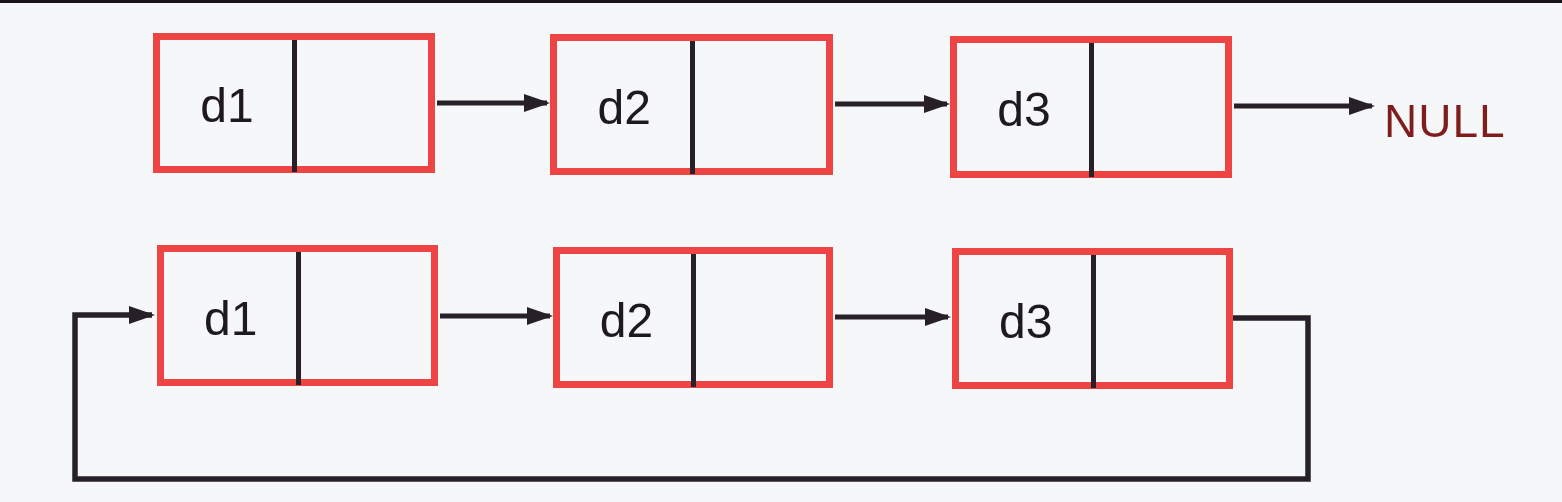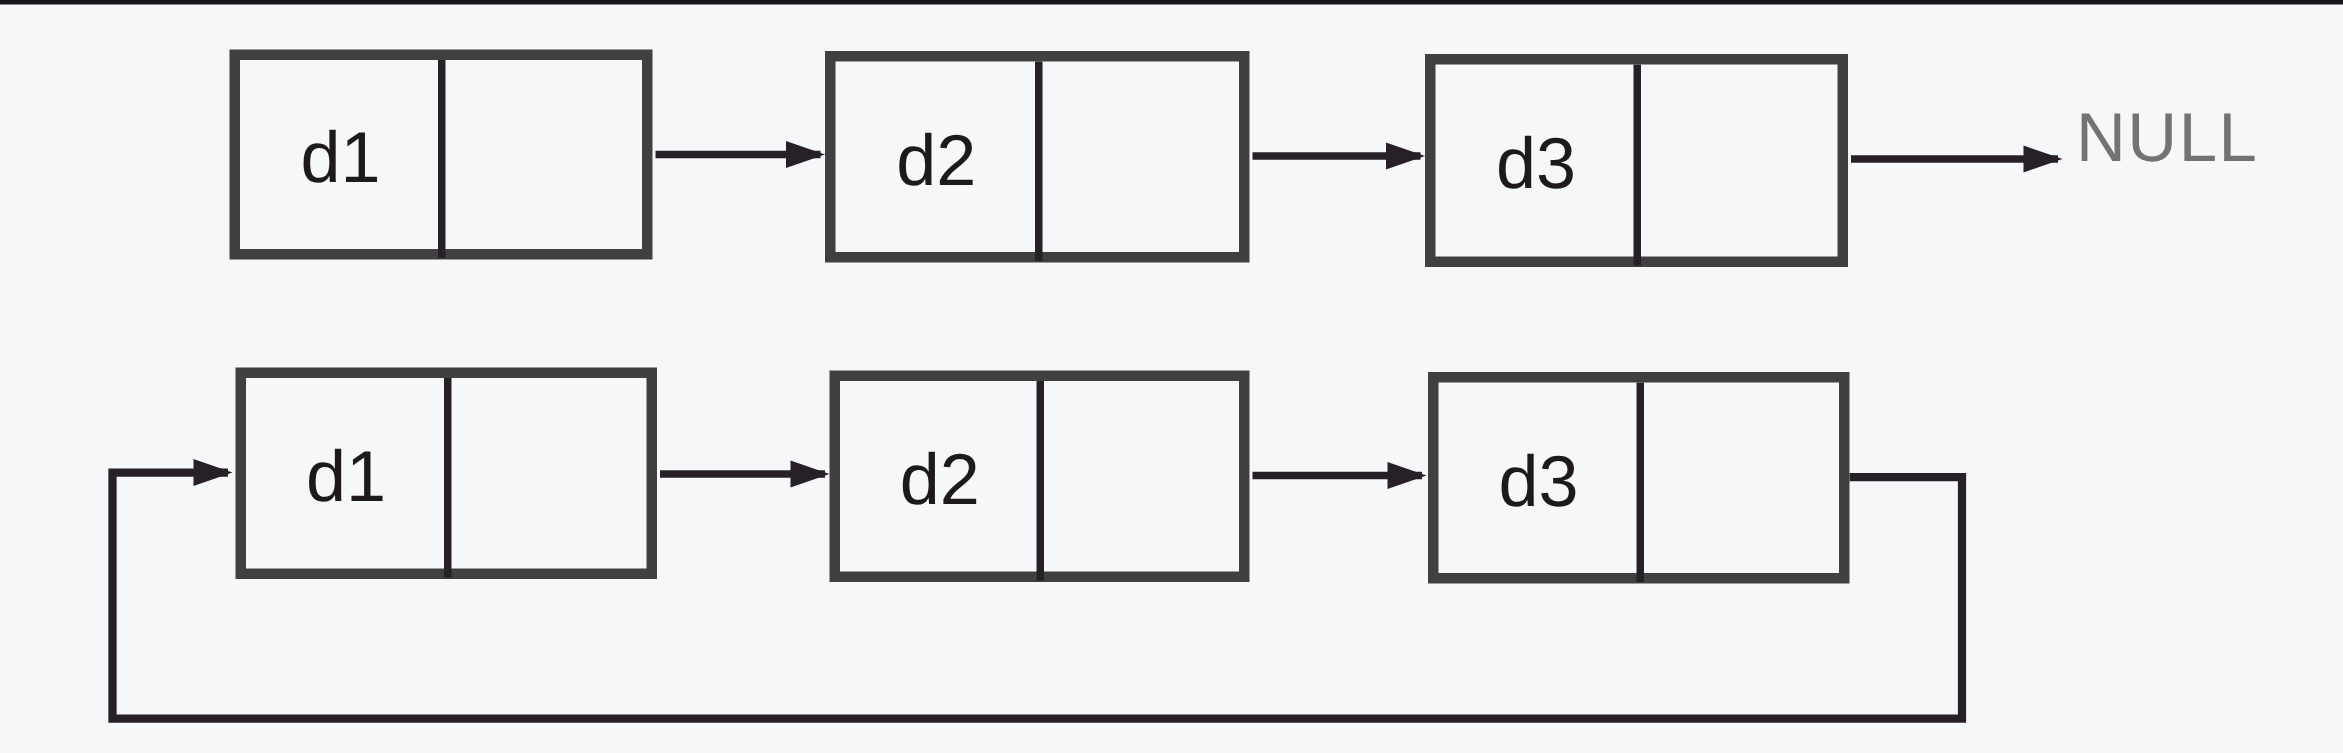--- a/index.html
+++ b/index.html
@@ -15,21 +15,21 @@
     overflow: hidden;
   }
   .top-edge {
     position: absolute;
     left: 0; top: 0;
     width: 100%; height: 3px;
     background: #18151a;
   }
   .node {
     position: absolute;
-    border: 7px solid #404040;
+    border: 7px solid #ef4444;
     background: transparent;
     box-sizing: border-box;
     display: flex;
   }
   .cell {
     flex: 1 1 50%;
     display: flex;
     align-items: center;
     justify-content: center;
   }
@@ -51,25 +51,25 @@
   }
   .svg-layer {
     position: absolute;
     left: 0; top: 0;
     width: 1562px;
     height: 502px;
   }
   .null-label {
     position: absolute;
     left: 1384px;
-    top: 68px;
+    top: 98px;
     font-family: "Liberation Sans", sans-serif;
     font-size: 46px;
     line-height: 1;
-    color: #737373;
+    color: #7f1d1d;
     letter-spacing: 1px;
   }
 </style>
 </head>
 <body>
 
 <div class="canvas">
 
   <div class="top-edge"></div>
 

